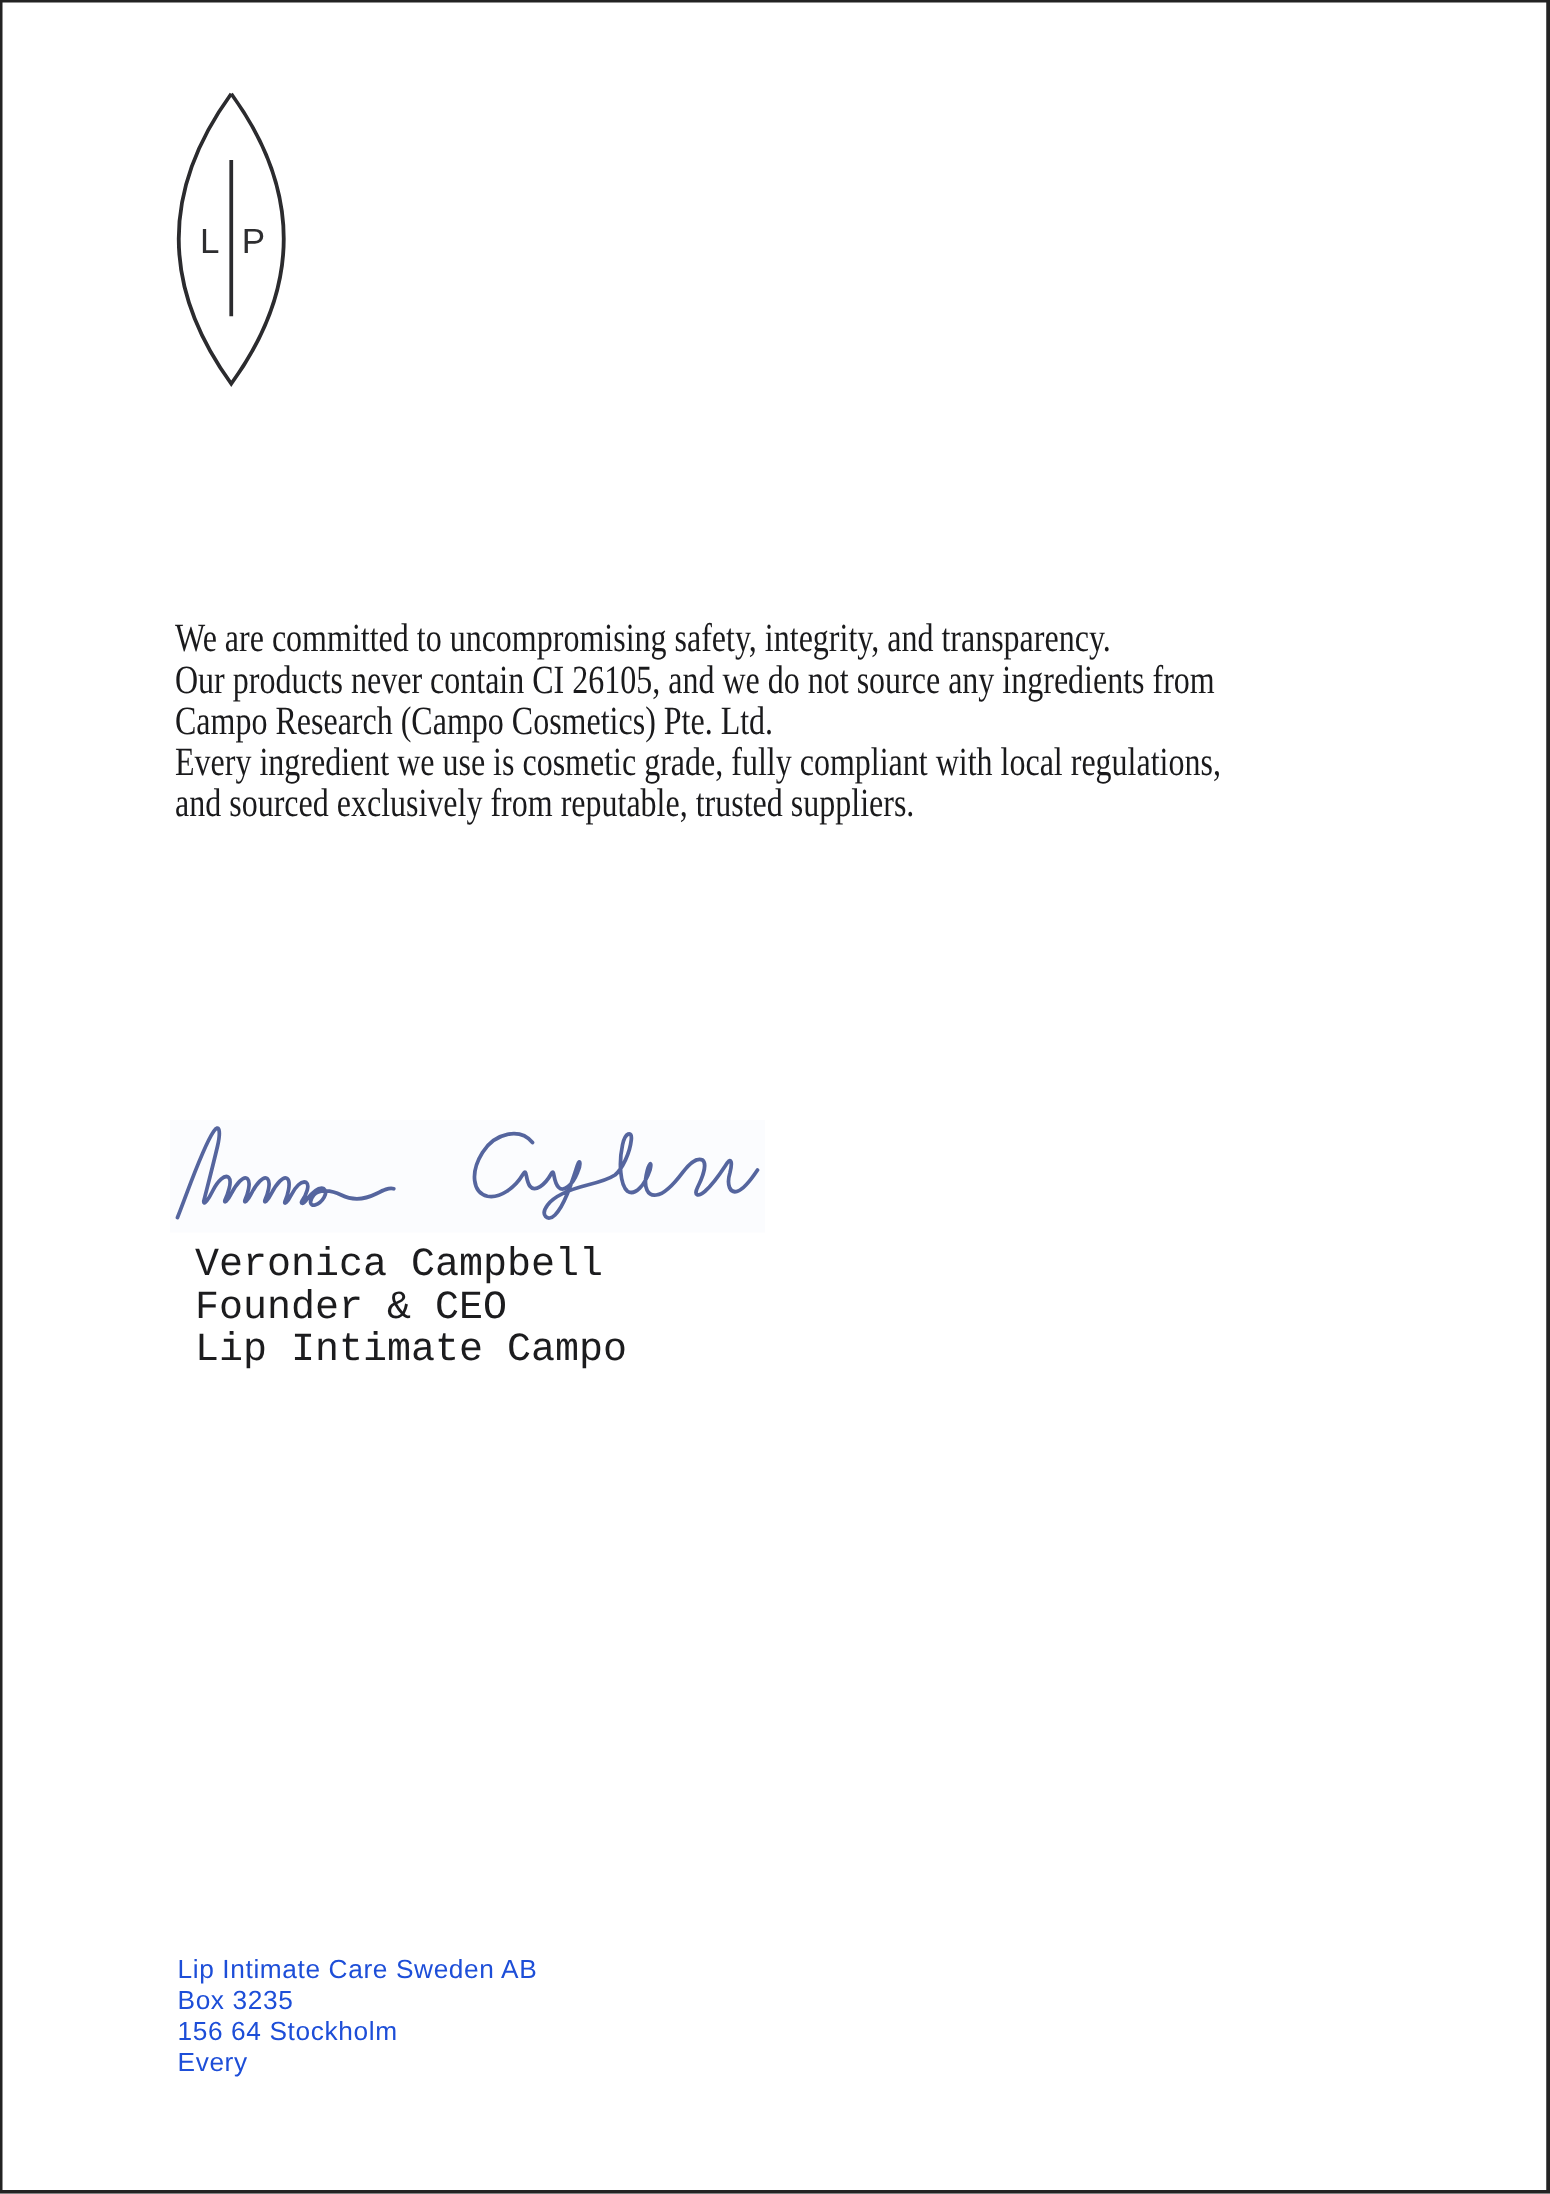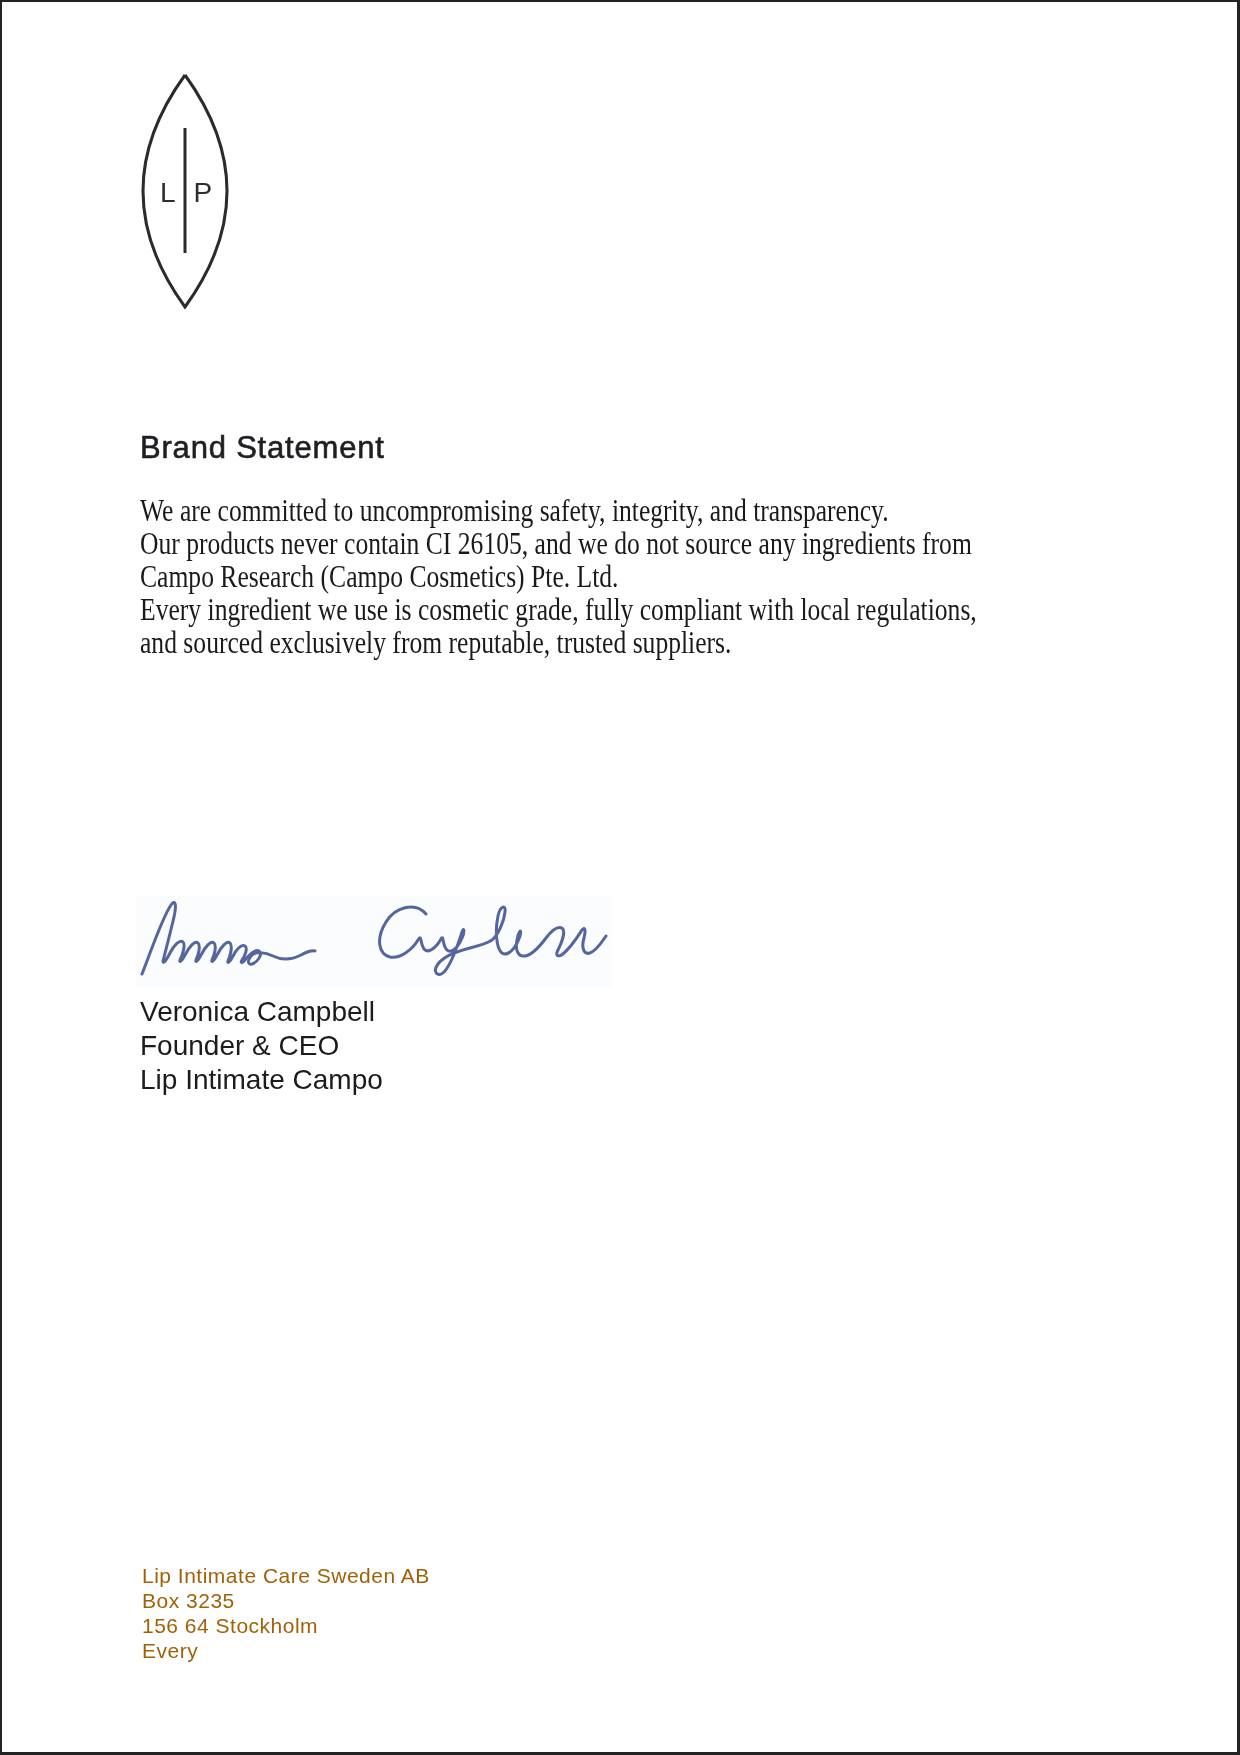--- a/index.html
+++ b/index.html
@@ -77,55 +77,54 @@
   .signature-wrap path {
     fill: none;
     stroke: #4c5d99;
     stroke-width: 3;
     stroke-linecap: round;
     stroke-linejoin: round;
     opacity: 0.95;
   }
   .signatory {
     position: absolute;
-    left: 138px;
+    left: 154px;
     top: 993px;
-    font-family: Liberation Sans, sans-serif;
-    font-size: 28px;
+    font-family: Liberation Mono, monospace;
+    font-size: 32px;
     line-height: 34px;
     color: #1c1c1e;
   }
   .signatory div { white-space: nowrap; }
   .footer {
     position: absolute;
     left: 140px;
     top: 1561px;
     font-family: "Liberation Sans", sans-serif;
     font-size: 21px;
     line-height: 25px;
     letter-spacing: 0.5px;
-    color: #a16207;
+    color: #1d4ed8;
   }
   .footer div { white-space: nowrap; }
 </style>
 </head>
 <body>
 
 <div class="page">
 
   <div class="logo">
     <svg width="86" height="238" viewBox="0 0 86 238">
       <path d="M43,3 Q-41,119 43,235 Q127,119 43,3"></path>
       <line x1="43" y1="56" x2="43" y2="181"></line>
       <text x="26" y="130" text-anchor="middle">L</text>
       <text x="61" y="130" text-anchor="middle">P</text>
     </svg>
   </div>
 
-  <h1 class="heading">Brand Statement</h1>
 
   <div class="body-text">
     <div class="line">We are committed to uncompromising safety, integrity, and transparency.</div>
     <div class="line">Our products never contain CI 26105, and we do not source any ingredients from</div>
     <div class="line">Campo Research (Campo Cosmetics) Pte. Ltd.</div>
     <div class="line">Every ingredient we use is cosmetic grade, fully compliant with local regulations,</div>
     <div class="line">and sourced exclusively from reputable, trusted suppliers.</div>
   </div>
 
   <div class="signature-wrap">

